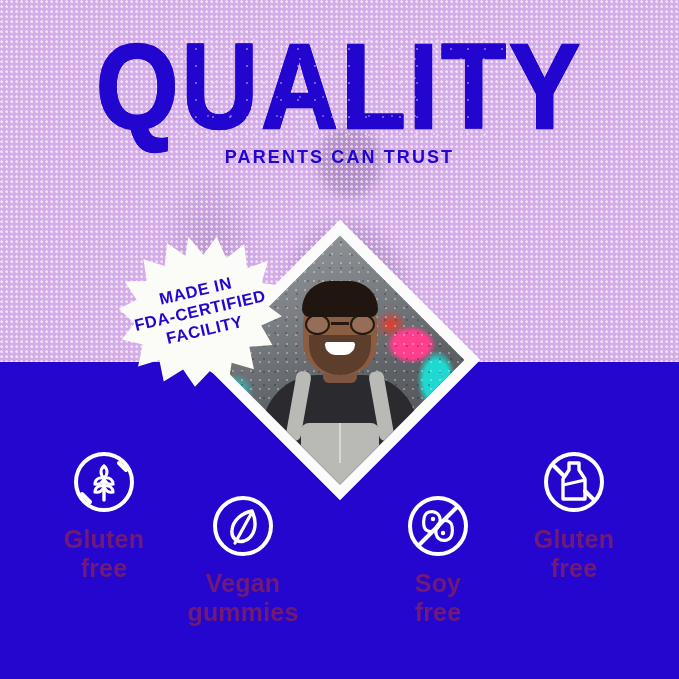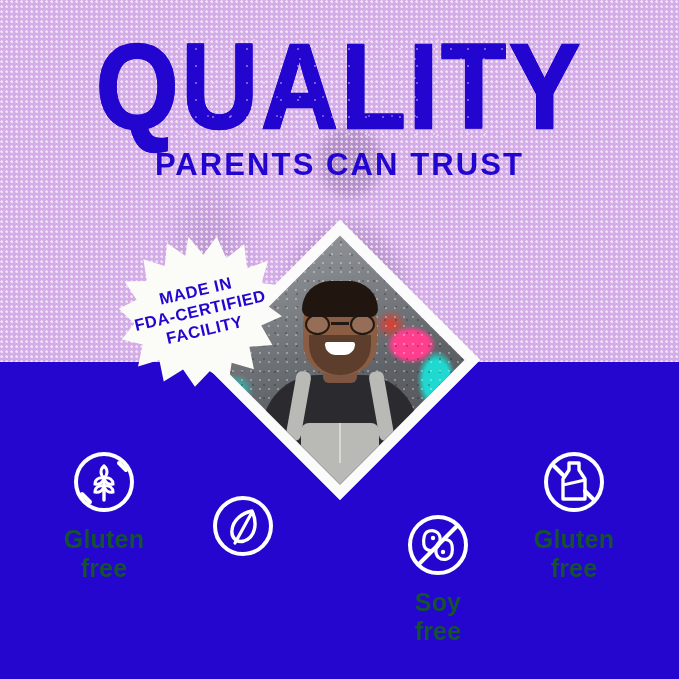--- a/index.html
+++ b/index.html
@@ -106,21 +106,21 @@
   }
 
   .subhead {
     position: absolute;
     left: 0;
     top: 147px;
     width: 679px;
     text-align: center;
     font-family: "Liberation Sans", sans-serif;
     font-weight: bold;
-    font-size: 31px;
+    font-size: 18px;
     letter-spacing: 2.1px;
     color: #2305d0;
   }
 
   
   .diamond-wrap {
     position: absolute;
     left: 340px;
     top: 360px;
     width: 0;
@@ -329,26 +329,26 @@
   .badge .ico {
     display: block;
     margin: 0 auto 10px;
   }
   .badge .lbl {
     font-family: "Liberation Sans", sans-serif;
     font-weight: bold;
     font-size: 25px;
     line-height: 1.14;
     letter-spacing: .2px;
-    color: #14532d;
+    color: #701a75;
     white-space: pre-line;
   }
   .badge.b1 { left: 29px;  top: 449px; }
   .badge.b2 { left: 168px; top: 493px; }
-  .badge.b3 { left: 363px; top: 512px; }
+  .badge.b3 { left: 363px; top: 493px; }
   .badge.b4 { left: 499px; top: 449px; }
 </style>
 </head>
 <body>
 
 <div id="canvas">
 
   <div class="bg-top"></div>
   <div class="ghost"></div>
   <div class="ghost2"></div>
@@ -409,20 +409,22 @@
     <div class="lbl">Gluten
 free</div>
   </div>
 
   <div class="badge b2">
     <svg class="ico" width="66" height="66" viewBox="0 0 66 66">
       <circle cx="33" cy="33" r="28" fill="none" stroke="#fff" stroke-width="4"></circle>
       <path d="M42 18c6 13 3 26-8 30-7 2-13-3-12-11 1-10 10-17 20-19z" fill="none" stroke="#fff" stroke-width="3.4" stroke-linejoin="round"></path>
       <line x1="25" y1="50" x2="41" y2="21" stroke="#fff" stroke-width="3.2" stroke-linecap="round"></line>
     </svg>
+    <div class="lbl">Vegan
+gummies</div>
   </div>
 
   <div class="badge b3">
     <svg class="ico" width="66" height="66" viewBox="0 0 66 66">
       <circle cx="33" cy="33" r="28" fill="none" stroke="#fff" stroke-width="4"></circle>
       <path d="M24 19c7-2 12 3 11 10-1 7-7 11-12 9-6-2-6-17 1-19z" fill="none" stroke="#fff" stroke-width="3.2"></path>
       <path d="M42 47c-7 2-12-3-11-10 1-7 7-11 12-9 6 2 6 17-1 19z" fill="none" stroke="#fff" stroke-width="3.2"></path>
       <circle cx="28" cy="26" r="2.2" fill="#fff"></circle>
       <circle cx="38" cy="40" r="2.2" fill="#fff"></circle>
       <line x1="14" y1="52" x2="52" y2="14" stroke="#fff" stroke-width="4" stroke-linecap="round"></line>

